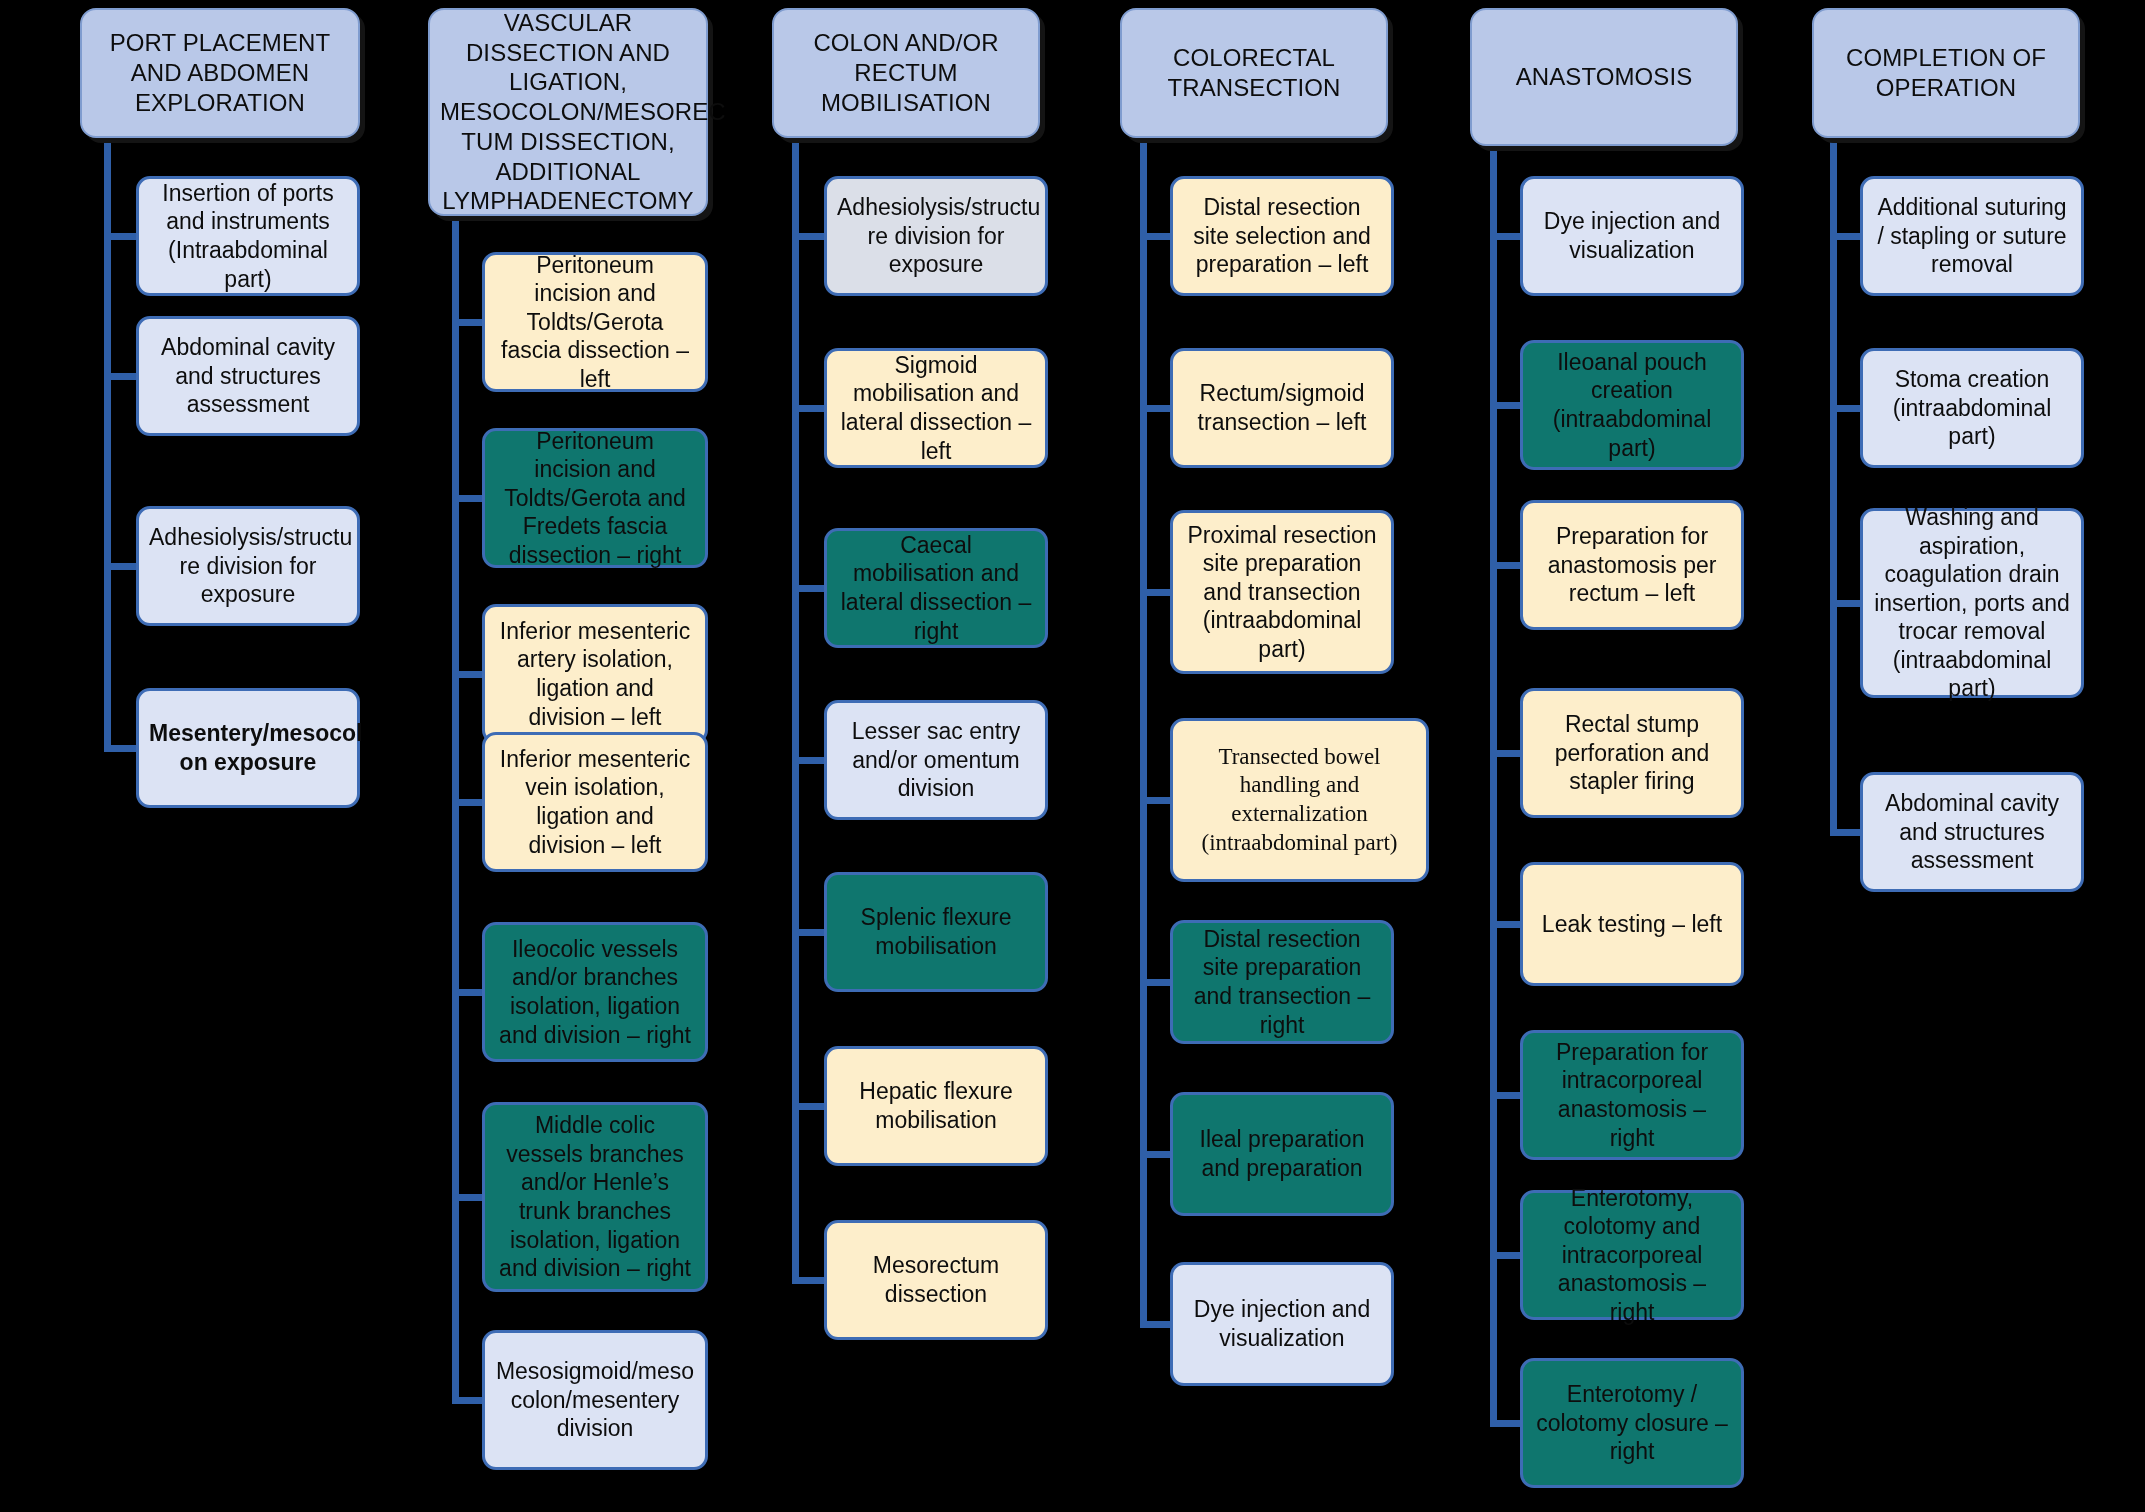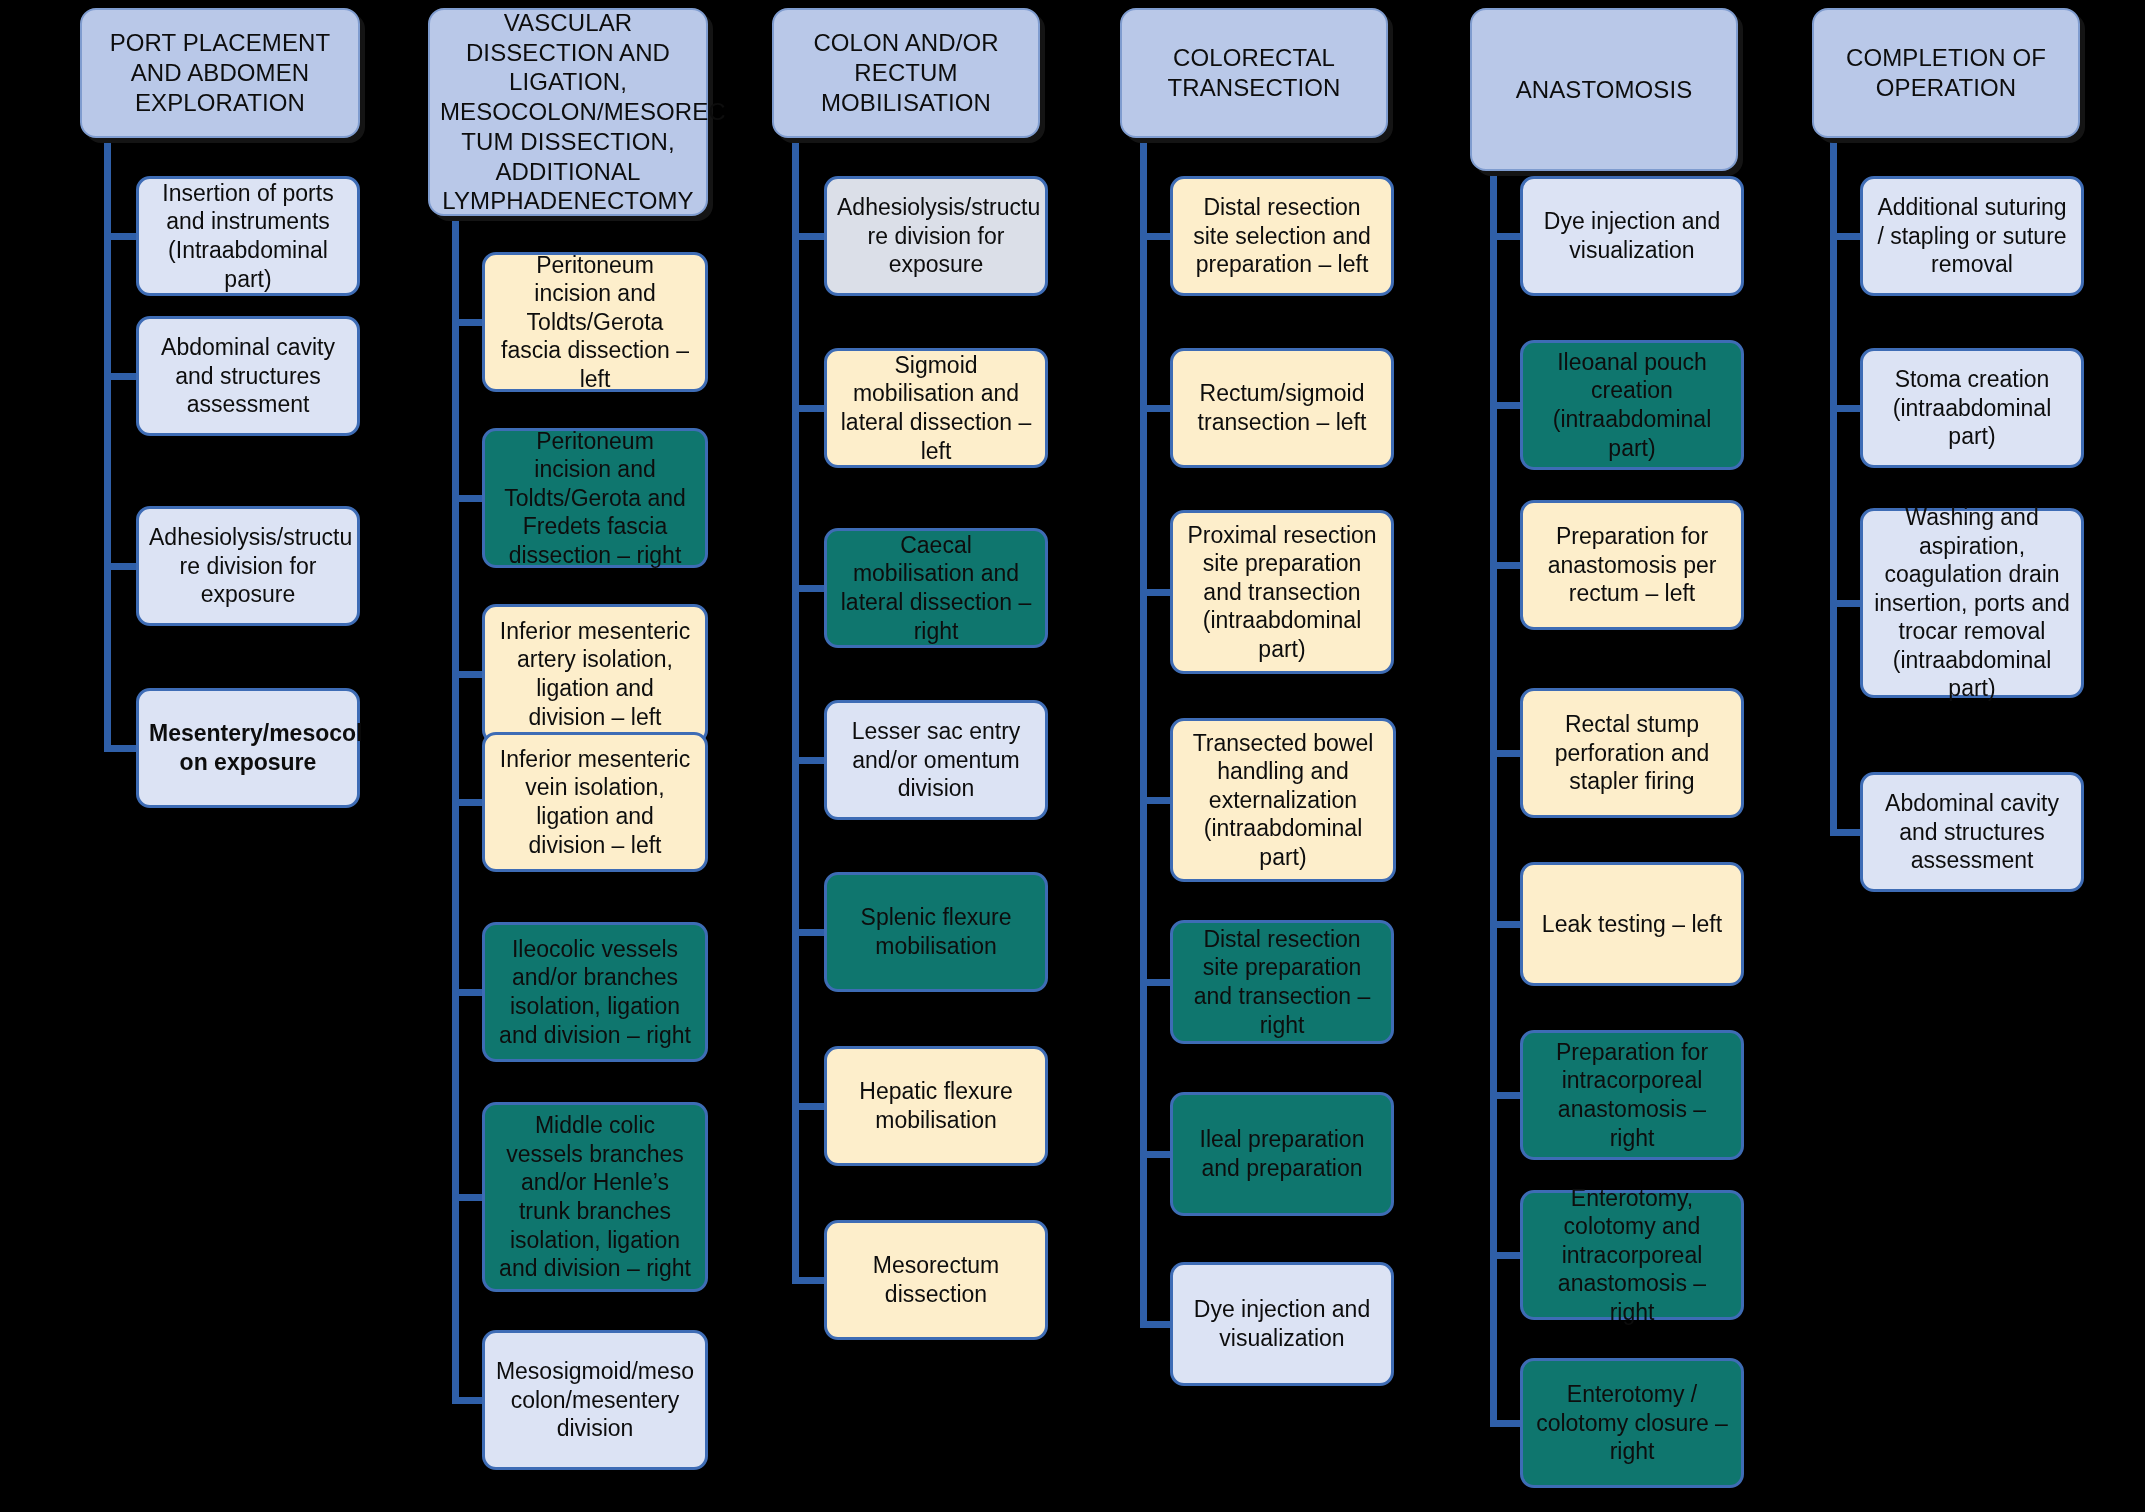--- a/index.html
+++ b/index.html
@@ -155,37 +155,37 @@
     </div>
     <div class="stub" style="left: 1140px; top: 405px; width: 30px;"></div>
     <div class="node fill-cream" style="left: 1170px; top: 348px; width: 224px; height: 120px;">
       <span>Rectum/sigmoid transection – left</span>
     </div>
     <div class="stub" style="left: 1140px; top: 589px; width: 30px;"></div>
     <div class="node fill-cream" style="left: 1170px; top: 510px; width: 224px; height: 164px;">
       <span>Proximal resection site preparation and transection (intraabdominal part)</span>
     </div>
     <div class="stub" style="left: 1140px; top: 797px; width: 30px;"></div>
-    <div class="node fill-cream" style="left: 1170px; top: 718px; width: 226px; height: 164px;">
+    <div class="node fill-cream" style="left: 1170px; top: 718px; width: 259px; height: 164px; font-family: Liberation Serif, serif;">
       <span>Transected bowel handling and externalization (intraabdominal part)</span>
     </div>
     <div class="stub" style="left: 1140px; top: 979px; width: 30px;"></div>
     <div class="node fill-orange" style="left: 1170px; top: 920px; width: 224px; height: 124px;">
       <span>Distal resection site preparation and transection – right</span>
     </div>
     <div class="stub" style="left: 1140px; top: 1151px; width: 30px;"></div>
     <div class="node fill-orange" style="left: 1170px; top: 1092px; width: 224px; height: 124px;">
       <span>Ileal preparation and preparation</span>
     </div>
     <div class="stub" style="left: 1140px; top: 1321px; width: 30px;"></div>
     <div class="node fill-blue" style="left: 1170px; top: 1262px; width: 224px; height: 124px;">
       <span>Dye injection and visualization</span>
     </div>
     <div class="trunk" style="left: 1490px; top: 138px; height: 1285px;"></div>
-    <div class="node header" style="left: 1470px; top: 8px; width: 268px; height: 163px;">
+    <div class="node header" style="left: 1470px; top: 8px; width: 268px; height: 138px;">
       <span>ANASTOMOSIS</span>
     </div>
     <div class="stub" style="left: 1490px; top: 233px; width: 30px;"></div>
     <div class="node fill-blue" style="left: 1520px; top: 176px; width: 224px; height: 120px;">
       <span>Dye injection and visualization</span>
     </div>
     <div class="stub" style="left: 1490px; top: 402px; width: 30px;"></div>
     <div class="node fill-orange" style="left: 1520px; top: 340px; width: 224px; height: 130px;">
       <span>Ileoanal pouch creation (intraabdominal part)</span>
     </div>

